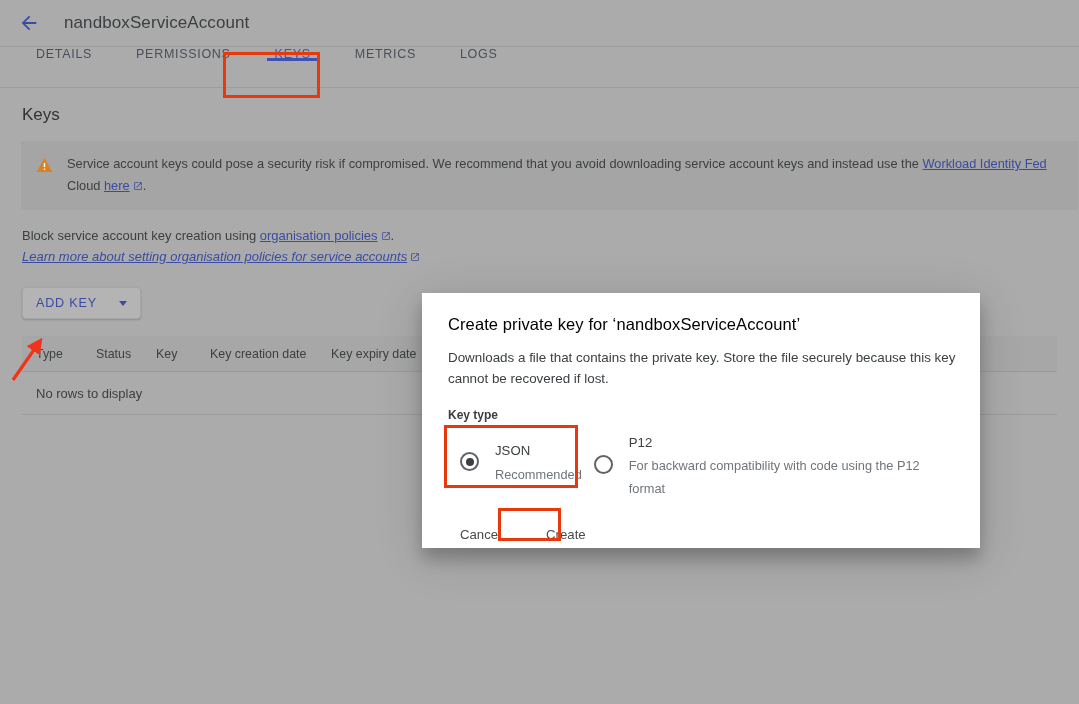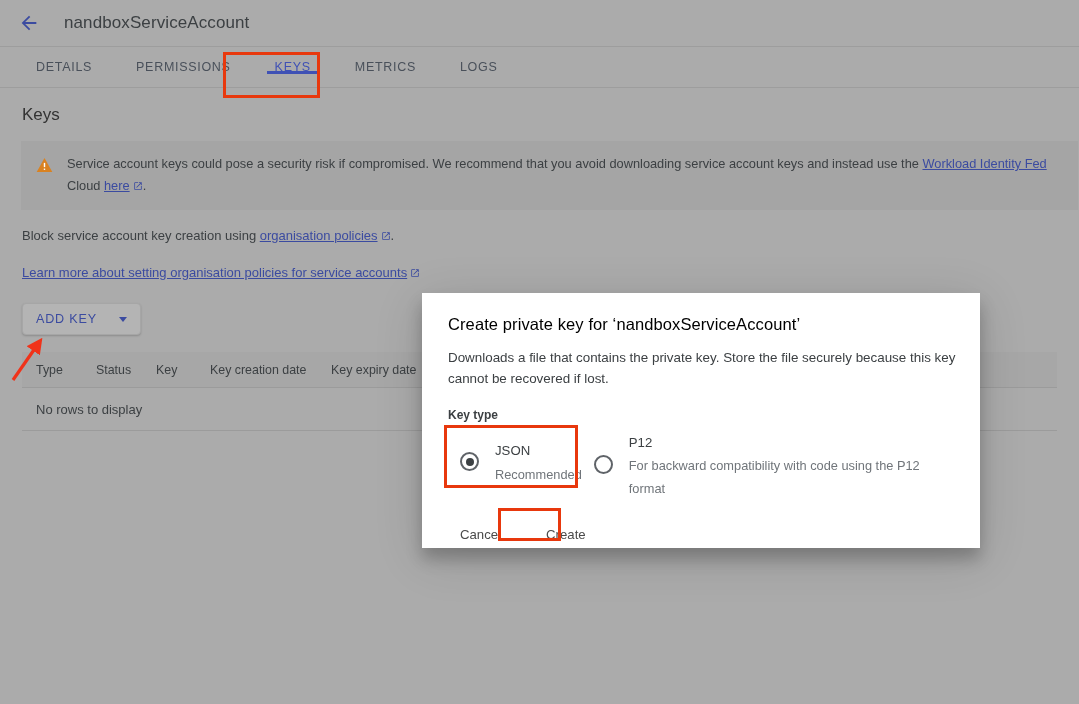--- a/index.html
+++ b/index.html
@@ -45,21 +45,21 @@
   .page-title {
     font-size: 17px;
     color: #3c4043;
     letter-spacing: .1px;
   }
 
   
   .tabs {
     height: 41px;
     display: flex;
-    align-items: center;
+    align-items: flex-start;
     border-bottom: 1px solid #9d9d9d;
     box-sizing: border-box;
     padding-left: 14px;
     position: relative;
   }
   .tab {
     display: flex;
     align-items: center;
     justify-content: center;
     padding: 0 22px;
@@ -126,21 +126,21 @@
     margin-left: 3px;
   }
 
   
   .para {
     font-size: 13px;
     color: #3c4043;
     margin-top: 16px;
   }
   .para2 { margin-top: 18px; }
-  .para3 { margin-top: 21px; }
+  .para3 { margin-top: 5px; font-style: italic; }
 
   
   .addkey-wrap { margin-top: 22px; }
   .addkey-btn {
     display: inline-flex;
     align-items: center;
     gap: 22px;
     background: #b4b4b4;
     border: 1px solid #a6a6a6;
     border-radius: 4px;

